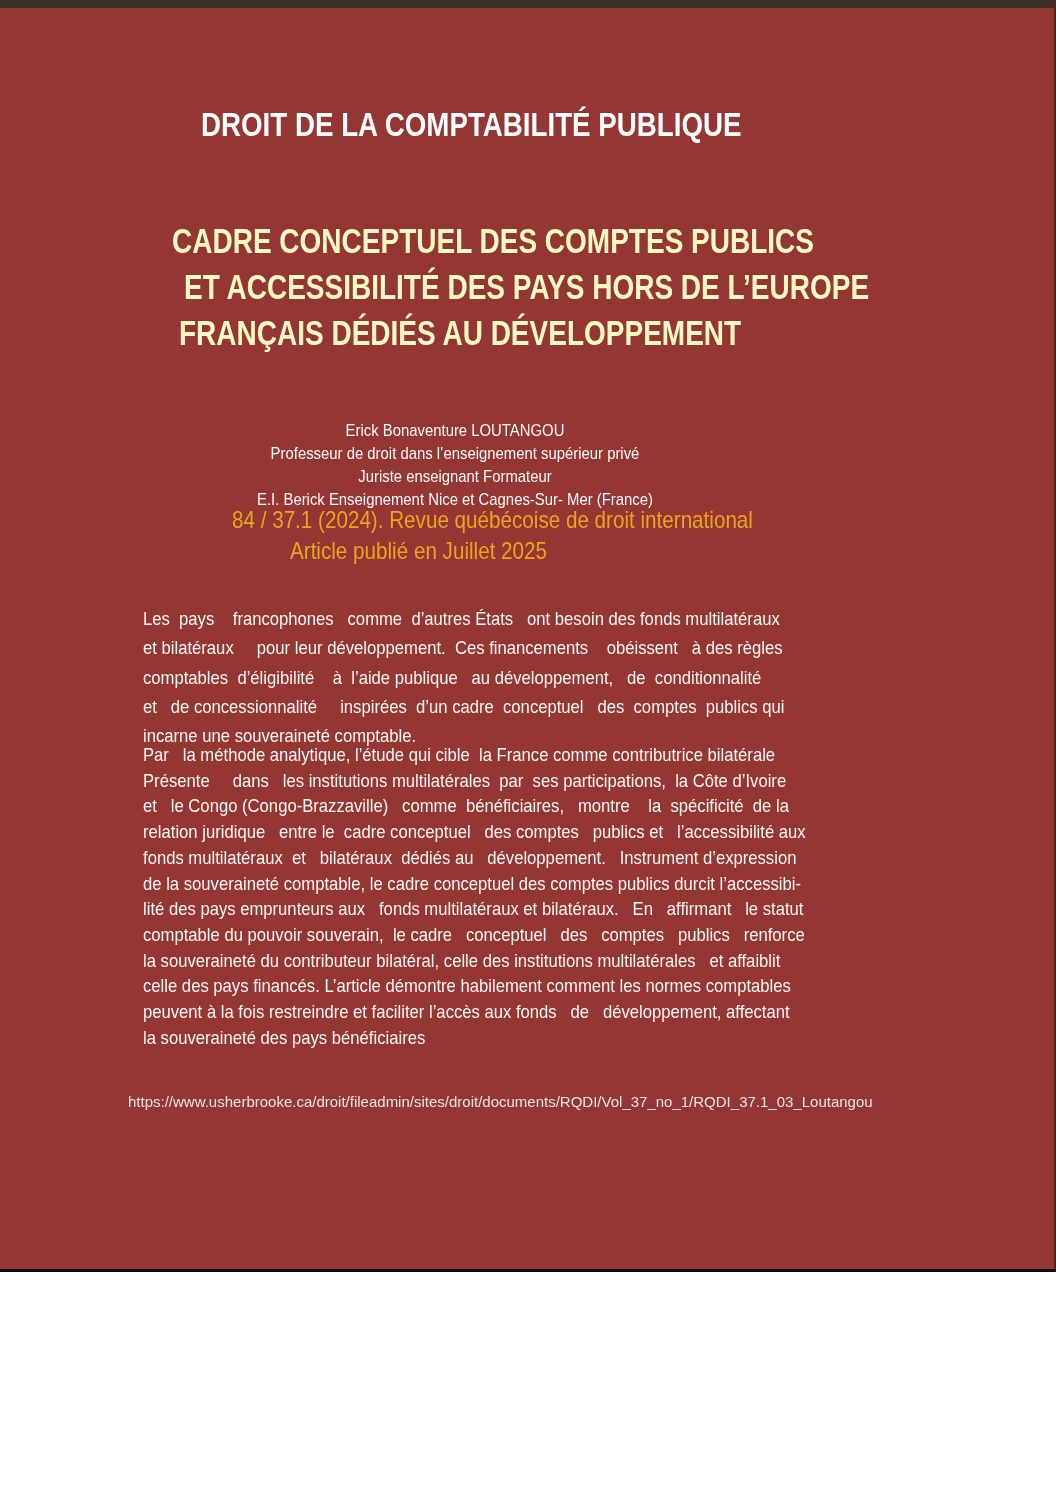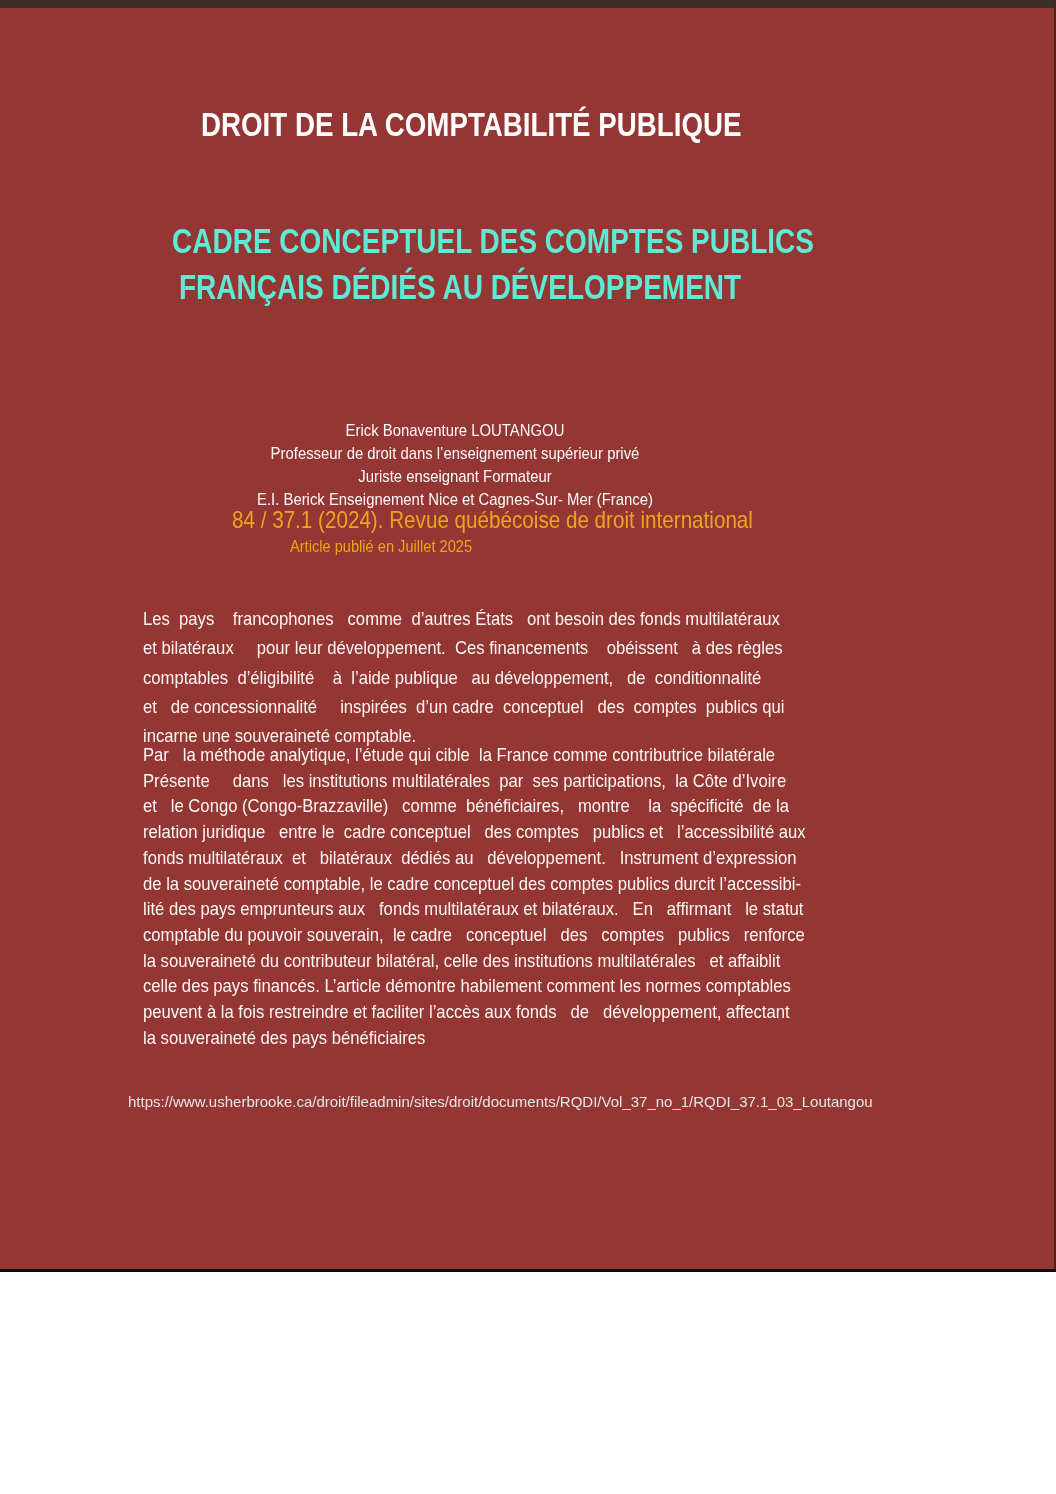--- a/index.html
+++ b/index.html
@@ -45,21 +45,21 @@
     position: absolute;
     left: 201px; top: 106px;
     color: #ffffff;
     font-size: 33px;
     font-weight: bold;
   }
   .kicker .cond { transform: scaleX(0.84); }
   .title-block {
     position: absolute;
     left: 172px; top: 218px;
-    color: #5eead4;
+    color: #fef9c3;
     font-size: 35px;
     font-weight: bold;
     line-height: 46px;
   }
   .title-block .cond { transform: scaleX(0.80); }
   .title-line-2 .cond { margin-left: 12px; }
   .title-line-3 .cond { margin-left: 10px; }
   .title-line-4 .cond { margin-left: 7px; }
   .authors {
     position: absolute;
@@ -78,21 +78,21 @@
     left: 211px; top: 506px;
     color: #e9a71f;
     font-size: 24px;
     margin-left: 21px;
   }
   .journal-ref .cond { transform: scaleX(0.86); }
   .pub-date {
     position: absolute;
     left: 290px; top: 537px;
     color: #e9a71f;
-    font-size: 17px;
+    font-size: 24px;
   }
   .pub-date .cond { transform: scaleX(0.86); }
   .abstract {
     position: absolute;
     left: 143px;
     color: #fdf6f2;
     font-size: 18.5px;
     transform: scaleX(0.90);
     transform-origin: 0 0;
   }
@@ -115,20 +115,21 @@
 
     <div class="top-bar"></div>
     <div class="right-edge"></div>
 
     <div class="kicker">
       <span class="cond">DROIT DE LA COMPTABILITÉ PUBLIQUE</span>
     </div>
 
     <div class="title-block">
       <div class="title-line-1"><span class="cond">CADRE CONCEPTUEL DES COMPTES PUBLICS</span></div>
+      <div class="title-line-2"><span class="cond">ET ACCESSIBILITÉ DES PAYS HORS DE L’EUROPE</span></div>
       <div class="title-line-4"><span class="cond">FRANÇAIS DÉDIÉS AU DÉVELOPPEMENT</span></div>
     </div>
 
     <div class="authors">
       <div>Erick Bonaventure LOUTANGOU</div>
       <div>Professeur de droit dans l’enseignement supérieur privé</div>
       <div>Juriste enseignant Formateur</div>
       <div>E.I. Berick Enseignement Nice et Cagnes-Sur- Mer (France)</div>
     </div>
 

